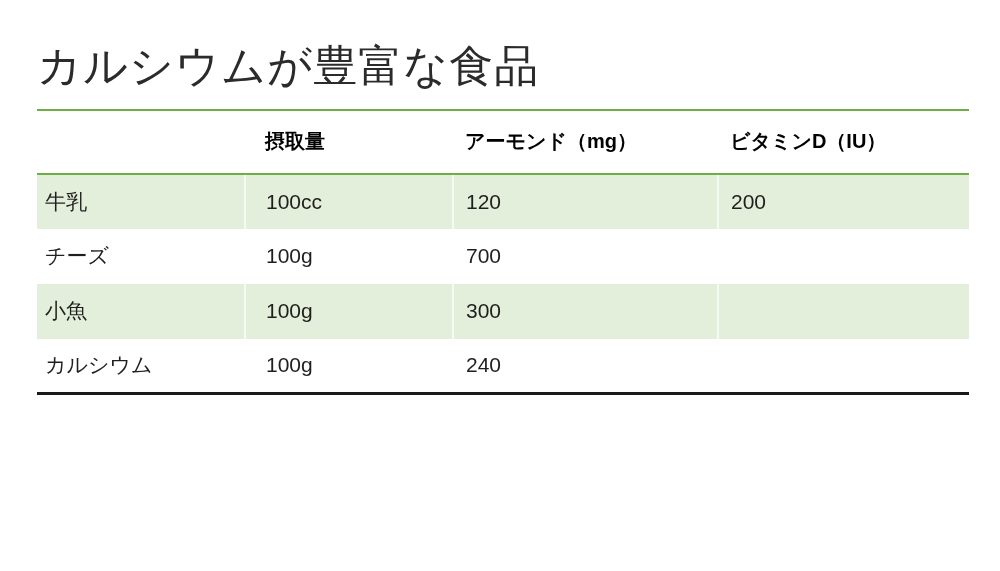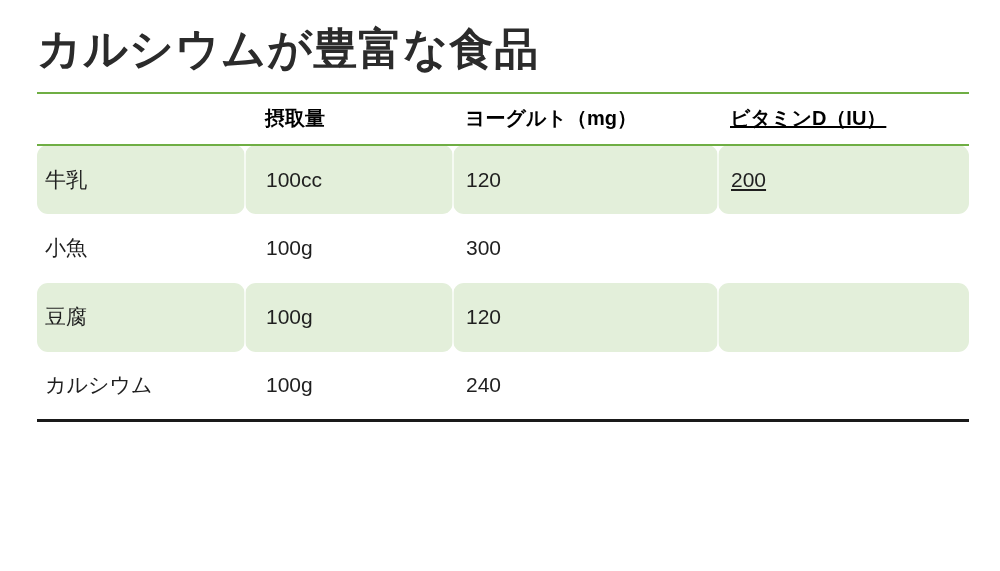--- a/index.html
+++ b/index.html
@@ -21,102 +21,101 @@
     font-family: "Liberation Sans", "DejaVu Sans", sans-serif;
     color: var(--text-color);
     overflow: hidden;
   }
   .page {
     width: 1000px;
     height: 571px;
     padding: 24px 31px 0 37px;
   }
   .title {
-    margin: 0 0 17px 0;
+    margin: 17px 0 17px 0;
     font-size: 44px;
     line-height: 1.15;
-    font-weight: 700;
+    font-weight: 400;
     letter-spacing: 1px;
     color: var(--title-color);
   }
   table.food-table {
     width: 932px;
     border-collapse: collapse;
     table-layout: fixed;
     border-top: 2px solid var(--accent-green);
     border-bottom: 3px solid var(--dark-border);
   }
   col.c1 { width: 208px; }
   col.c2 { width: 208px; }
   col.c3 { width: 265px; }
   col.c4 { width: 251px; }
   thead th {
-    height: 52px;
+    height: 64px;
     text-align: left;
     vertical-align: middle;
     font-size: 20px;
     font-weight: bold;
     color: #000000;
     border-bottom: 2px solid var(--accent-green);
     white-space: nowrap;
   }
   tbody td {
-    height: 69px;
+    height: 55px;
     vertical-align: middle;
     font-size: 21px;
     font-weight: 400;
     white-space: nowrap;
-    border-radius: 11px;
   }
   tbody tr:nth-child(odd) { background: var(--row-green); }
   tbody td:not(:last-child) { border-right: 2px solid var(--cell-divider); }
   th:nth-child(1), td:nth-child(1) { padding-left: 8px; }
   th:nth-child(2), td:nth-child(2) { padding-left: 20px; }
   th:nth-child(3), td:nth-child(3) { padding-left: 12px; }
-  th:nth-child(4), td:nth-child(4) { padding-left: 12px; text-decoration: underline; }
+  th:nth-child(4), td:nth-child(4) { padding-left: 12px; }
 </style>
 </head>
 <body>
 
 <div class="page">
 
   <h1 class="title">カルシウムが豊富な食品</h1>
 
   <table class="food-table">
     <colgroup>
       <col class="c1">
         <col class="c2">
         <col class="c3">
         <col class="c4">
     </colgroup>
     <thead>
       <tr>
         <th></th>
         <th>摂取量</th>
-        <th>ヨーグルト（mg）</th>
+        <th>アーモンド（mg）</th>
         <th>ビタミンD（IU）</th>
       </tr>
     </thead>
     <tbody>
       <tr>
         <td>牛乳</td>
         <td>100cc</td>
         <td>120</td>
         <td>200</td>
       </tr>
       <tr>
+        <td>チーズ</td>
+        <td>100g</td>
+        <td>700</td>
+        <td></td>
+      </tr>
+      <tr>
         <td>小魚</td>
         <td>100g</td>
         <td>300</td>
-        <td></td>
-      </tr>
-      <tr>
-        <td>豆腐</td>
-        <td>100g</td>
-        <td>120</td>
         <td></td>
       </tr>
       <tr>
         <td>カルシウム</td>
         <td>100g</td>
         <td>240</td>
         <td></td>
       </tr>
     </tbody>
   </table>

